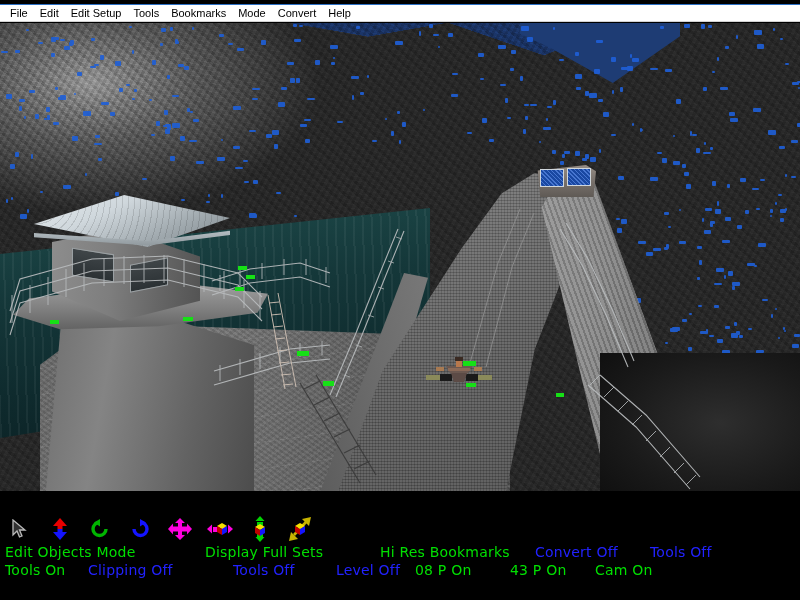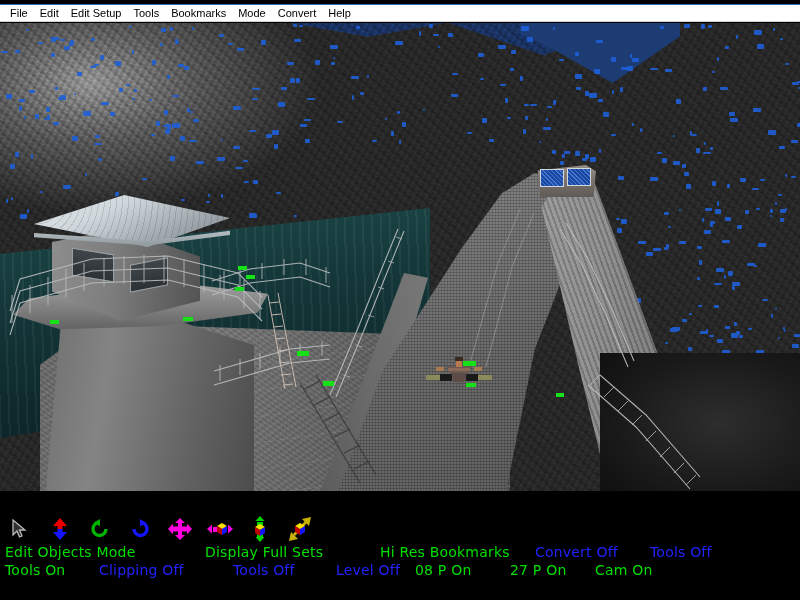--- a/index.html
+++ b/index.html
@@ -879,21 +879,21 @@
 
     <div class="statusrow r1" id="status-row-1">
         <span class="st green" style="position: absolute; left: 0px;">Edit Objects Mode</span>
         <span class="st green" style="position: absolute; left: 200px;">Display Full Sets</span>
         <span class="st green" style="position: absolute; left: 375px;">Hi Res Bookmarks</span>
         <span class="st blue" style="position: absolute; left: 530px;">Convert Off</span>
         <span class="st blue" style="position: absolute; left: 645px;">Tools Off</span>
       </div>
     <div class="statusrow r2" id="status-row-2">
         <span class="st green" style="position: absolute; left: 0px;">Tools On</span>
-        <span class="st blue" style="position: absolute; left: 94px;">Clipping Off</span>
+        <span class="st blue" style="position: absolute; left: 83px;">Clipping Off</span>
         <span class="st blue" style="position: absolute; left: 228px;">Tools Off</span>
         <span class="st blue" style="position: absolute; left: 331px;">Level Off</span>
         <span class="st green" style="position: absolute; left: 410px;">08 P On</span>
-        <span class="st green" style="position: absolute; left: 505px;">27 P On</span>
+        <span class="st green" style="position: absolute; left: 505px;">43 P On</span>
         <span class="st green" style="position: absolute; left: 590px;">Cam On</span>
       </div>
   </div>
 </div>
 
 </body></html>

